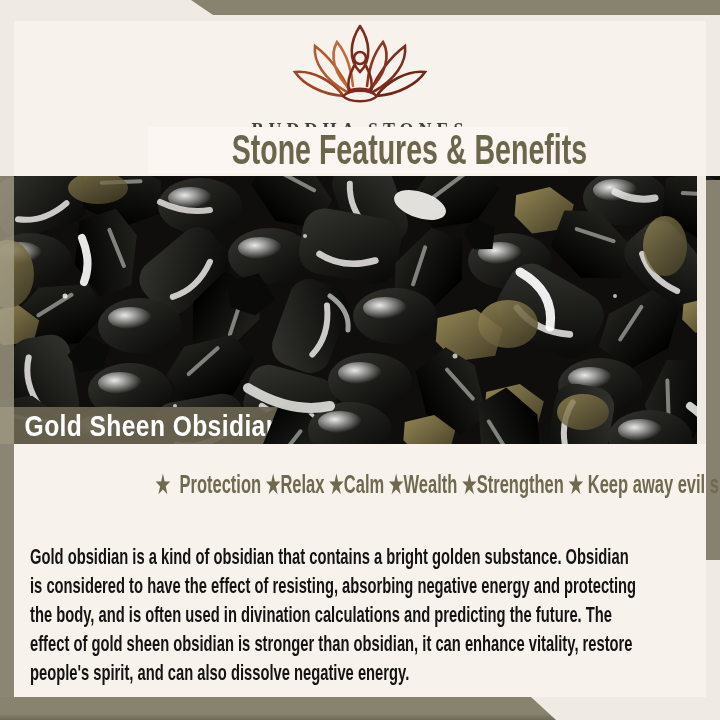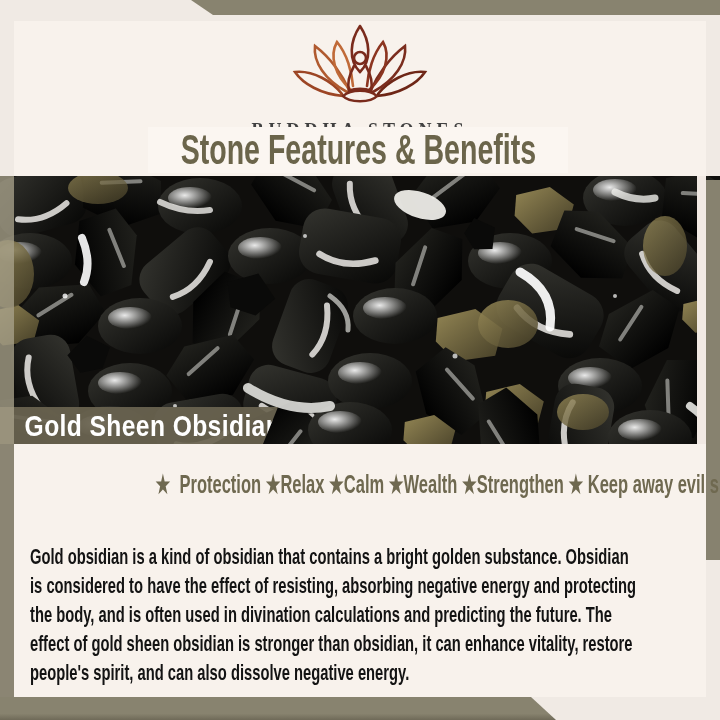--- a/index.html
+++ b/index.html
@@ -27,21 +27,21 @@
   
   .logo-wrap{position:absolute;left:0;top:14px;width:720px;text-align:center;}
   .logo-wrap svg{display:block;margin:0 auto;}
   .brand-name{
     font-family:"Liberation Serif","DejaVu Serif",serif;
     font-size:18px;font-weight:bold;letter-spacing:5px;color:#414141;margin-top:10px;
   }
   
   .title-band{
     position:absolute;left:148px;top:127px;width:420px;height:46px;
-    background:#fbf6f1;display:flex;align-items:center;justify-content:center;
+    background:#fbf6f1;display:flex;align-items:center;
   }
   .title-text{
     display:inline-block;white-space:nowrap;
     font-size:42px;line-height:46px;font-weight:bold;color:#6b654b;
     transform:scaleX(0.68);
   }
   
   .photo{
     position:absolute;left:0;top:176px;width:720px;height:268px;
     background:#0f0e0c;overflow:hidden;

